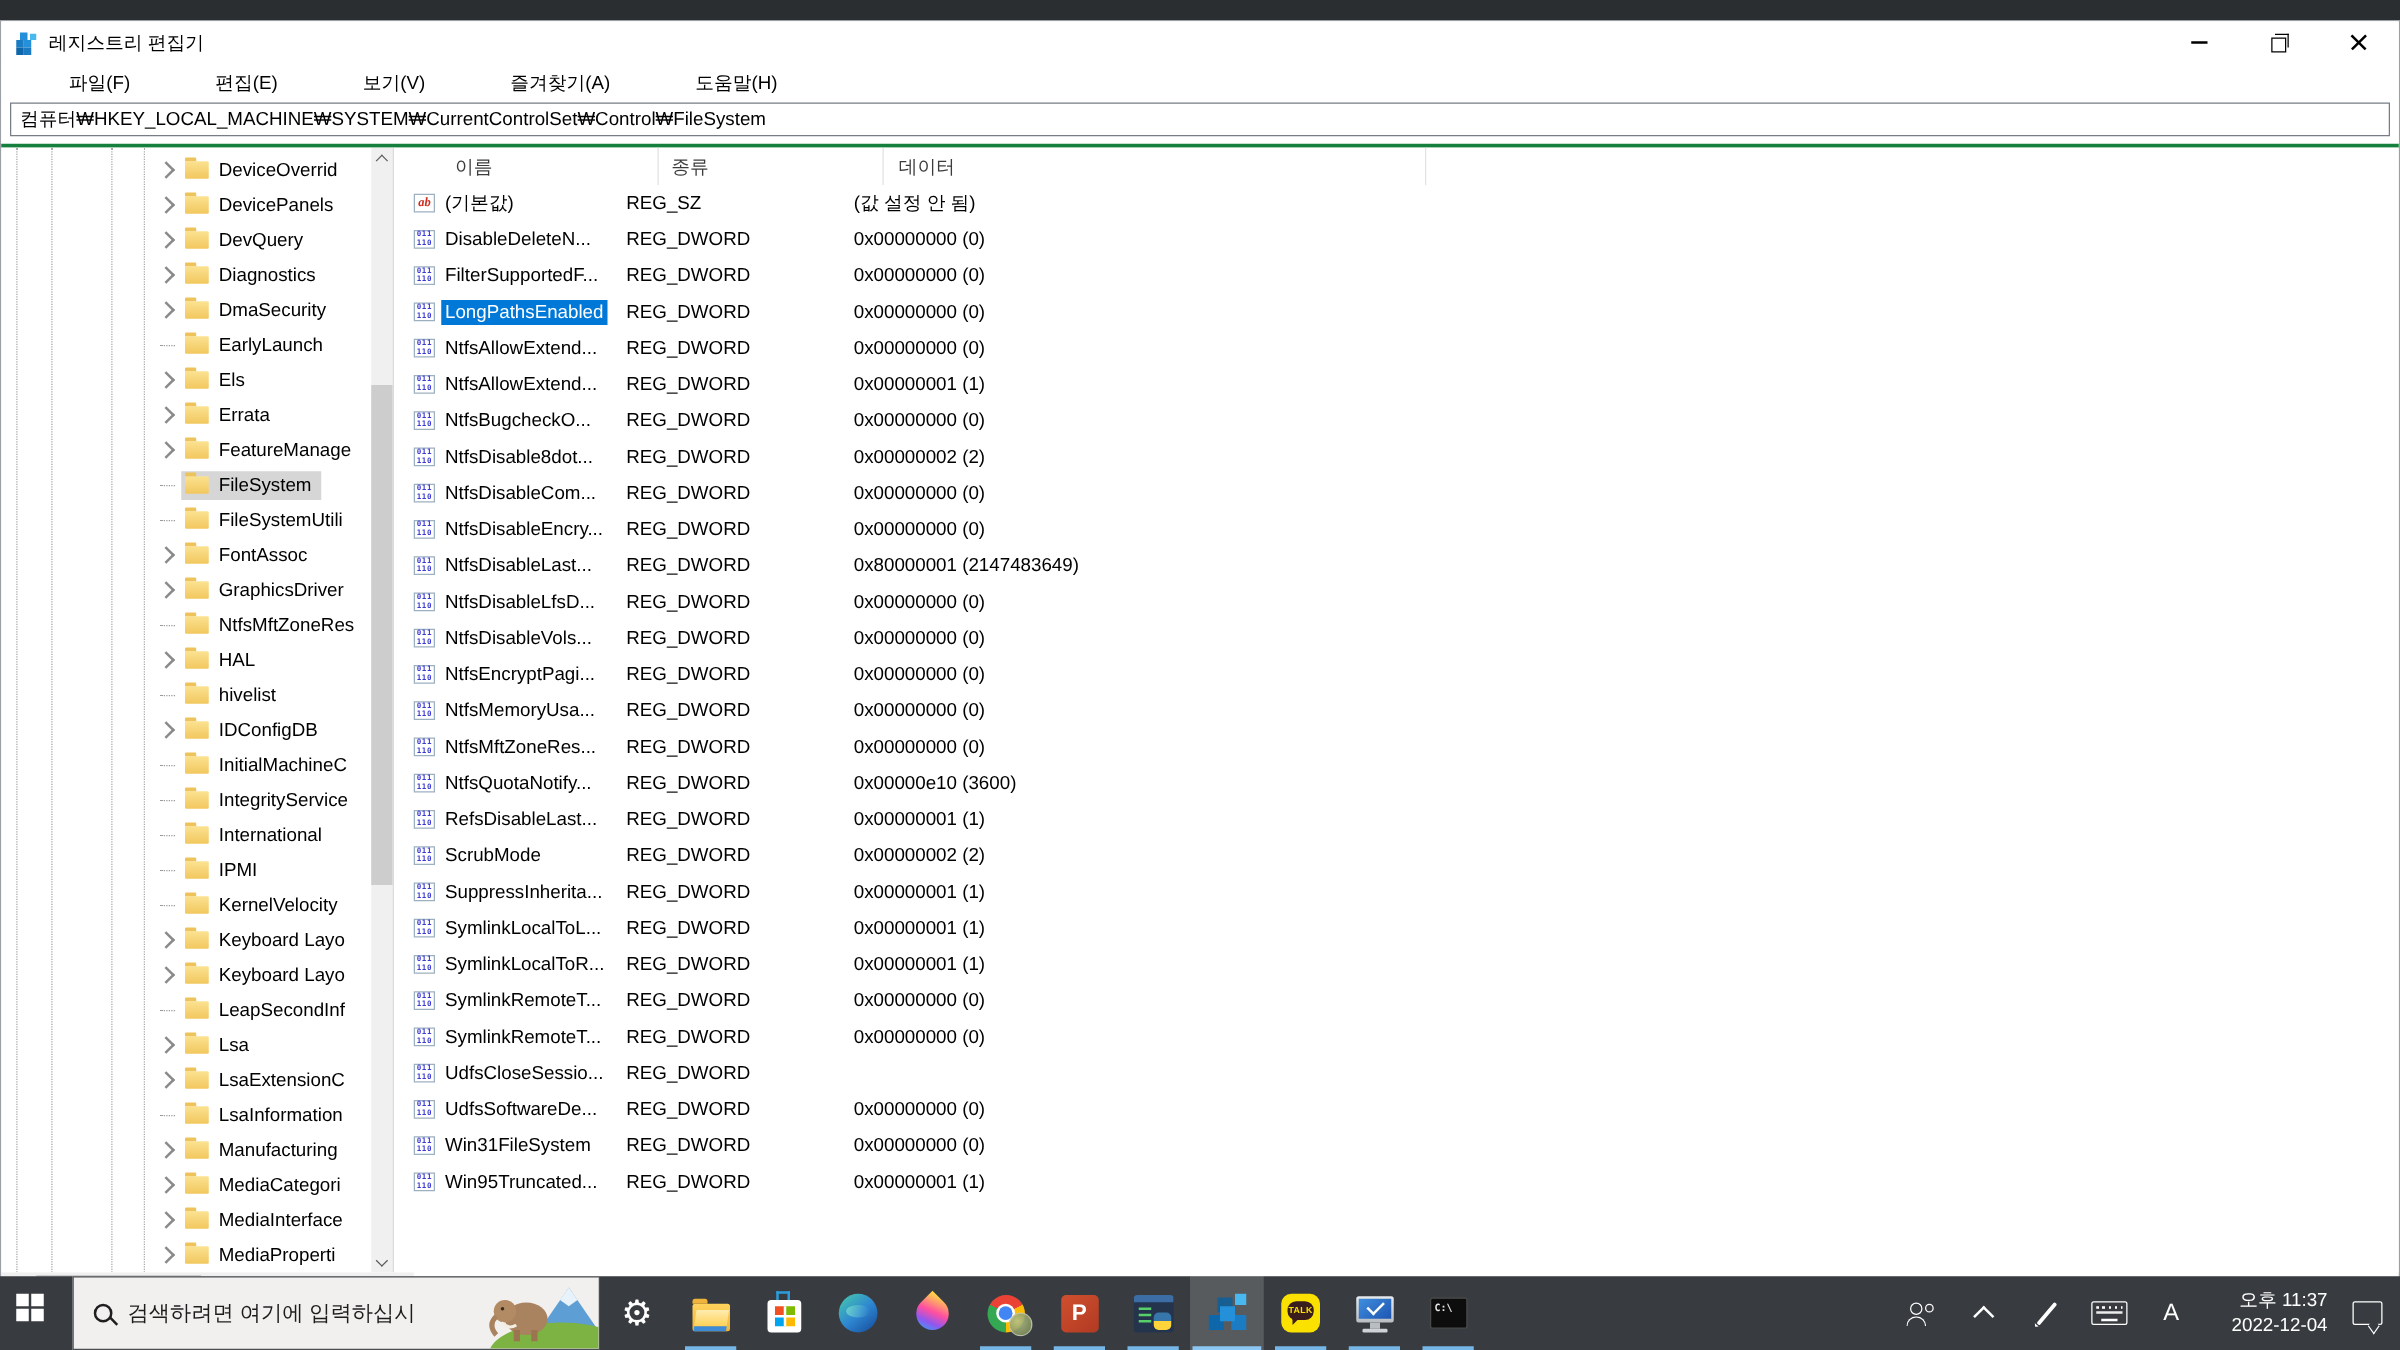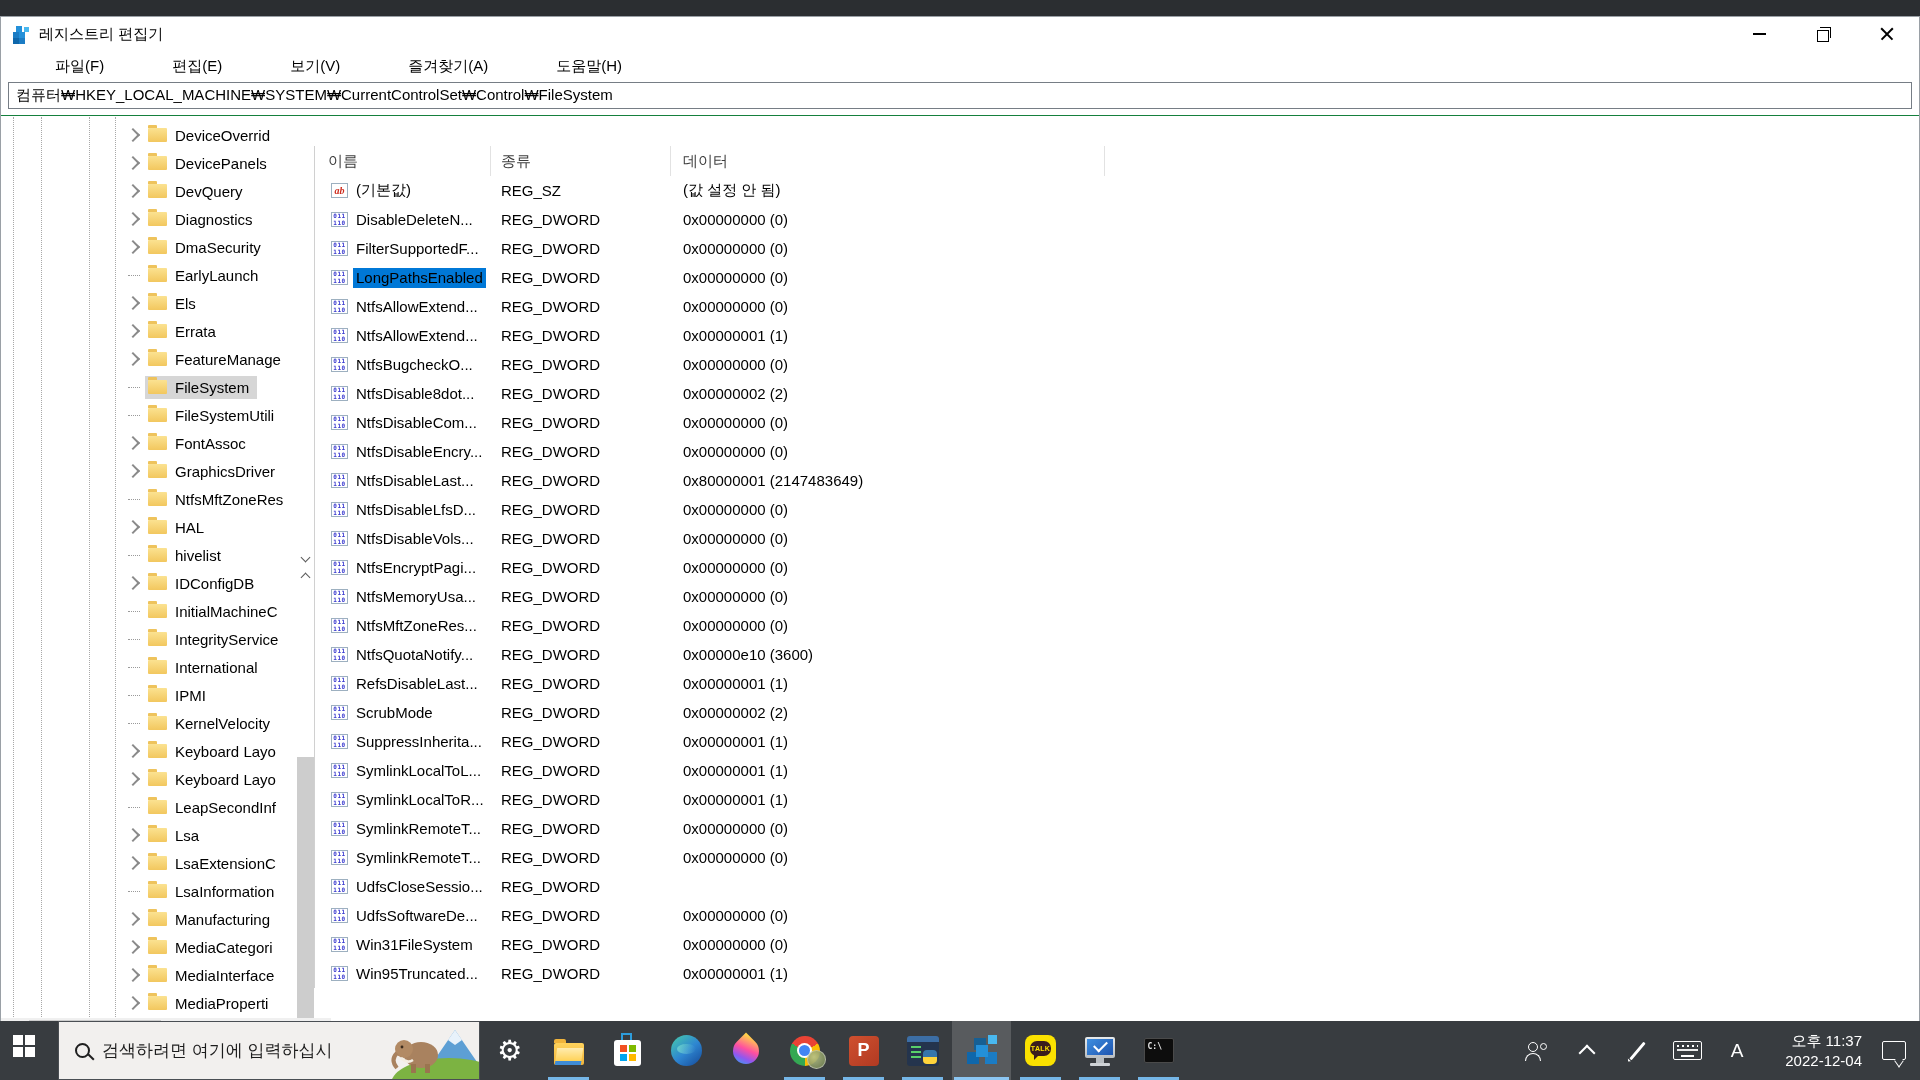--- a/index.html
+++ b/index.html
@@ -21,21 +21,21 @@
   .glyph-close::before,.glyph-close::after{content:"";position:absolute;left:0;top:7px;width:16px;height:1.5px;background:#000;}
   .glyph-close::before{transform:rotate(45deg);} .glyph-close::after{transform:rotate(-45deg);}
 
   .menubar{height:30px;display:flex;align-items:center;padding-left:10px;gap:24px;font-size:15px;color:#000;background:#fff;}
   .menu-item{cursor:default;margin-left:44px;}
 
   .addressrow{padding:1px 7px 6px 7px;background:#fff;}
   .addressbar{width:100%;height:27px;border:1px solid #767d85;font-size:15px;padding:0 7px;
     box-sizing:border-box;color:#000;background:#fff;font-family:inherit;outline:none;}
 
-  .main{position:absolute;top:98px;left:0;right:0;bottom:18px;border-top:1px solid #15803d;display:flex;overflow:hidden;align-items:center;}
+  .main{position:absolute;top:98px;left:0;right:0;bottom:18px;border-top:3px solid #15803d;display:flex;overflow:hidden;}
 
   
   .tree{position:relative;width:296px;overflow:hidden;padding-top:4px;box-sizing:border-box;background:#fff;}
   .guide{position:absolute;top:0;bottom:0;width:0;border-left:1px dotted #a8a8a8;}
   .g1{left:12px}.g2{left:40px}.g3{left:88px}.g4{left:114px}
   .trow{display:flex;align-items:center;height:28px;position:relative;}
   .lead{width:18px;height:18px;display:flex;align-items:center;justify-content:center;margin-left:124px;flex-shrink:0;}
   .chev{width:8px;height:8px;border-right:2px solid #8a8a8a;border-bottom:2px solid #8a8a8a;transform:rotate(-45deg);margin-left:-3px;}
   .trow:not(.exp) .chev{display:none;}
   .trow:not(.exp) .lead::before{content:"";width:12px;border-top:1px dotted #9a9a9a;}
@@ -56,30 +56,30 @@
   .harrow{position:absolute;top:0;width:17px;height:18px;display:flex;align-items:center;justify-content:center;}
   .harrow.left{left:4px}.harrow.right{right:40px}
   .ch-left{width:6px;height:6px;border-left:1.6px solid #5a5a5a;border-bottom:1.6px solid #5a5a5a;transform:rotate(45deg);margin-left:2px;}
   .ch-right{width:6px;height:6px;border-right:1.6px solid #5a5a5a;border-top:1.6px solid #5a5a5a;transform:rotate(45deg);margin-right:2px;}
   .hthumb{position:absolute;left:28px;top:2px;width:132px;height:14px;background:#cdcdcd;}
 
   
   .list{flex:1;background:#fff;border-left:1px solid #d0d0d0;overflow:hidden;}
   .lheader{height:30px;display:flex;align-items:center;color:#3c3c3c;font-size:15px;}
   .hcell{height:100%;display:flex;align-items:center;box-sizing:border-box;border-right:1px solid #e2e2e2;}
-  .hname{width:176px;padding-left:13px;}
+  .hname{width:176px;padding-left:13px;margin-left:36px;}
   .htype{width:180px;padding-left:10px;}
   .hdata{width:434px;padding-left:12px;}
   .lrow{display:flex;align-items:center;height:29px;font-size:15px;color:#000;}
   .cell{white-space:nowrap;overflow:visible;}
   .cell.name{width:176px;display:flex;align-items:center;padding-left:16px;box-sizing:border-box;flex-shrink:0;}
   .cell.type{width:180px;padding-left:10px;box-sizing:border-box;flex-shrink:0;}
   .cell.data{flex:1;padding-left:12px;box-sizing:border-box;}
   .vname{padding:1.5px 3px;}
-  .lrow.sel .vname{background:#0078d7;color:#000000;}
+  .lrow.sel .vname{background:#0078d7;color:#ffffff;}
   .vicon{width:17px;height:15px;border:1px solid #9db0c0;background:#fff;display:inline-flex;flex-direction:column;
     align-items:center;justify-content:center;margin-right:5px;flex-shrink:0;box-sizing:border-box;}
   .vicon.ic-string::before{content:"ab";color:#cc2b1d;font:italic 700 10px "Liberation Serif",serif;line-height:1;}
   .vicon.ic-dword::before{content:"011";color:#3a3ad0;font:700 6px "DejaVu Sans Mono",monospace;line-height:1.1;letter-spacing:.5px;}
   .vicon.ic-dword::after{content:"110";color:#3a3ad0;font:700 6px "DejaVu Sans Mono",monospace;line-height:1.1;letter-spacing:.5px;}
 
   
   .taskbar{position:absolute;left:0;bottom:0;width:1920px;height:59px;background:#383c40;display:flex;align-items:stretch;}
   .tile{width:59px;position:relative;display:flex;align-items:center;justify-content:center;flex-shrink:0;}
   .tile.running::after{content:"";position:absolute;left:9px;right:9px;bottom:0;height:3px;background:#75b6e7;}

